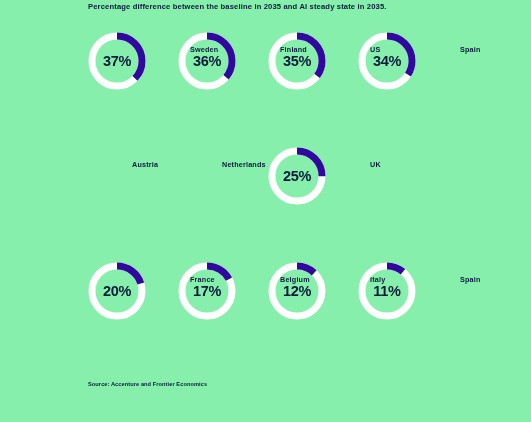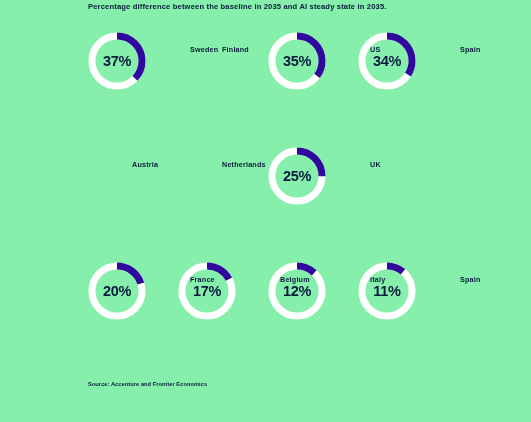--- a/index.html
+++ b/index.html
@@ -107,20 +107,27 @@
         <div class="donut">
           <svg viewBox="0 0 58 58">
             <circle cx="29" cy="29" r="25" fill="none" stroke="#ffffff" stroke-width="7"></circle>
             <circle class="arc" cx="29" cy="29" r="25" fill="none" stroke="#30089e" stroke-width="7" stroke-dasharray="58.119464091411174 98.96016858807849" stroke-dashoffset="0"></circle>
           </svg>
           <div class="pct">37%</div>
         </div>
         <div class="label">Sweden</div>
       </div>
       <div class="cell">
+        <div class="donut">
+          <svg viewBox="0 0 58 58">
+            <circle cx="29" cy="29" r="25" fill="none" stroke="#ffffff" stroke-width="7"></circle>
+            <circle class="arc" cx="29" cy="29" r="25" fill="none" stroke="#30089e" stroke-width="7" stroke-dasharray="56.548667764616276 100.53096491487338" stroke-dashoffset="0"></circle>
+          </svg>
+          <div class="pct">36%</div>
+        </div>
         <div class="label">Finland</div>
       </div>
       <div class="cell">
         <div class="donut">
           <svg viewBox="0 0 58 58">
             <circle cx="29" cy="29" r="25" fill="none" stroke="#ffffff" stroke-width="7"></circle>
             <circle class="arc" cx="29" cy="29" r="25" fill="none" stroke="#30089e" stroke-width="7" stroke-dasharray="54.97787143782138 102.10176124166829" stroke-dashoffset="0"></circle>
           </svg>
           <div class="pct">35%</div>
         </div>

